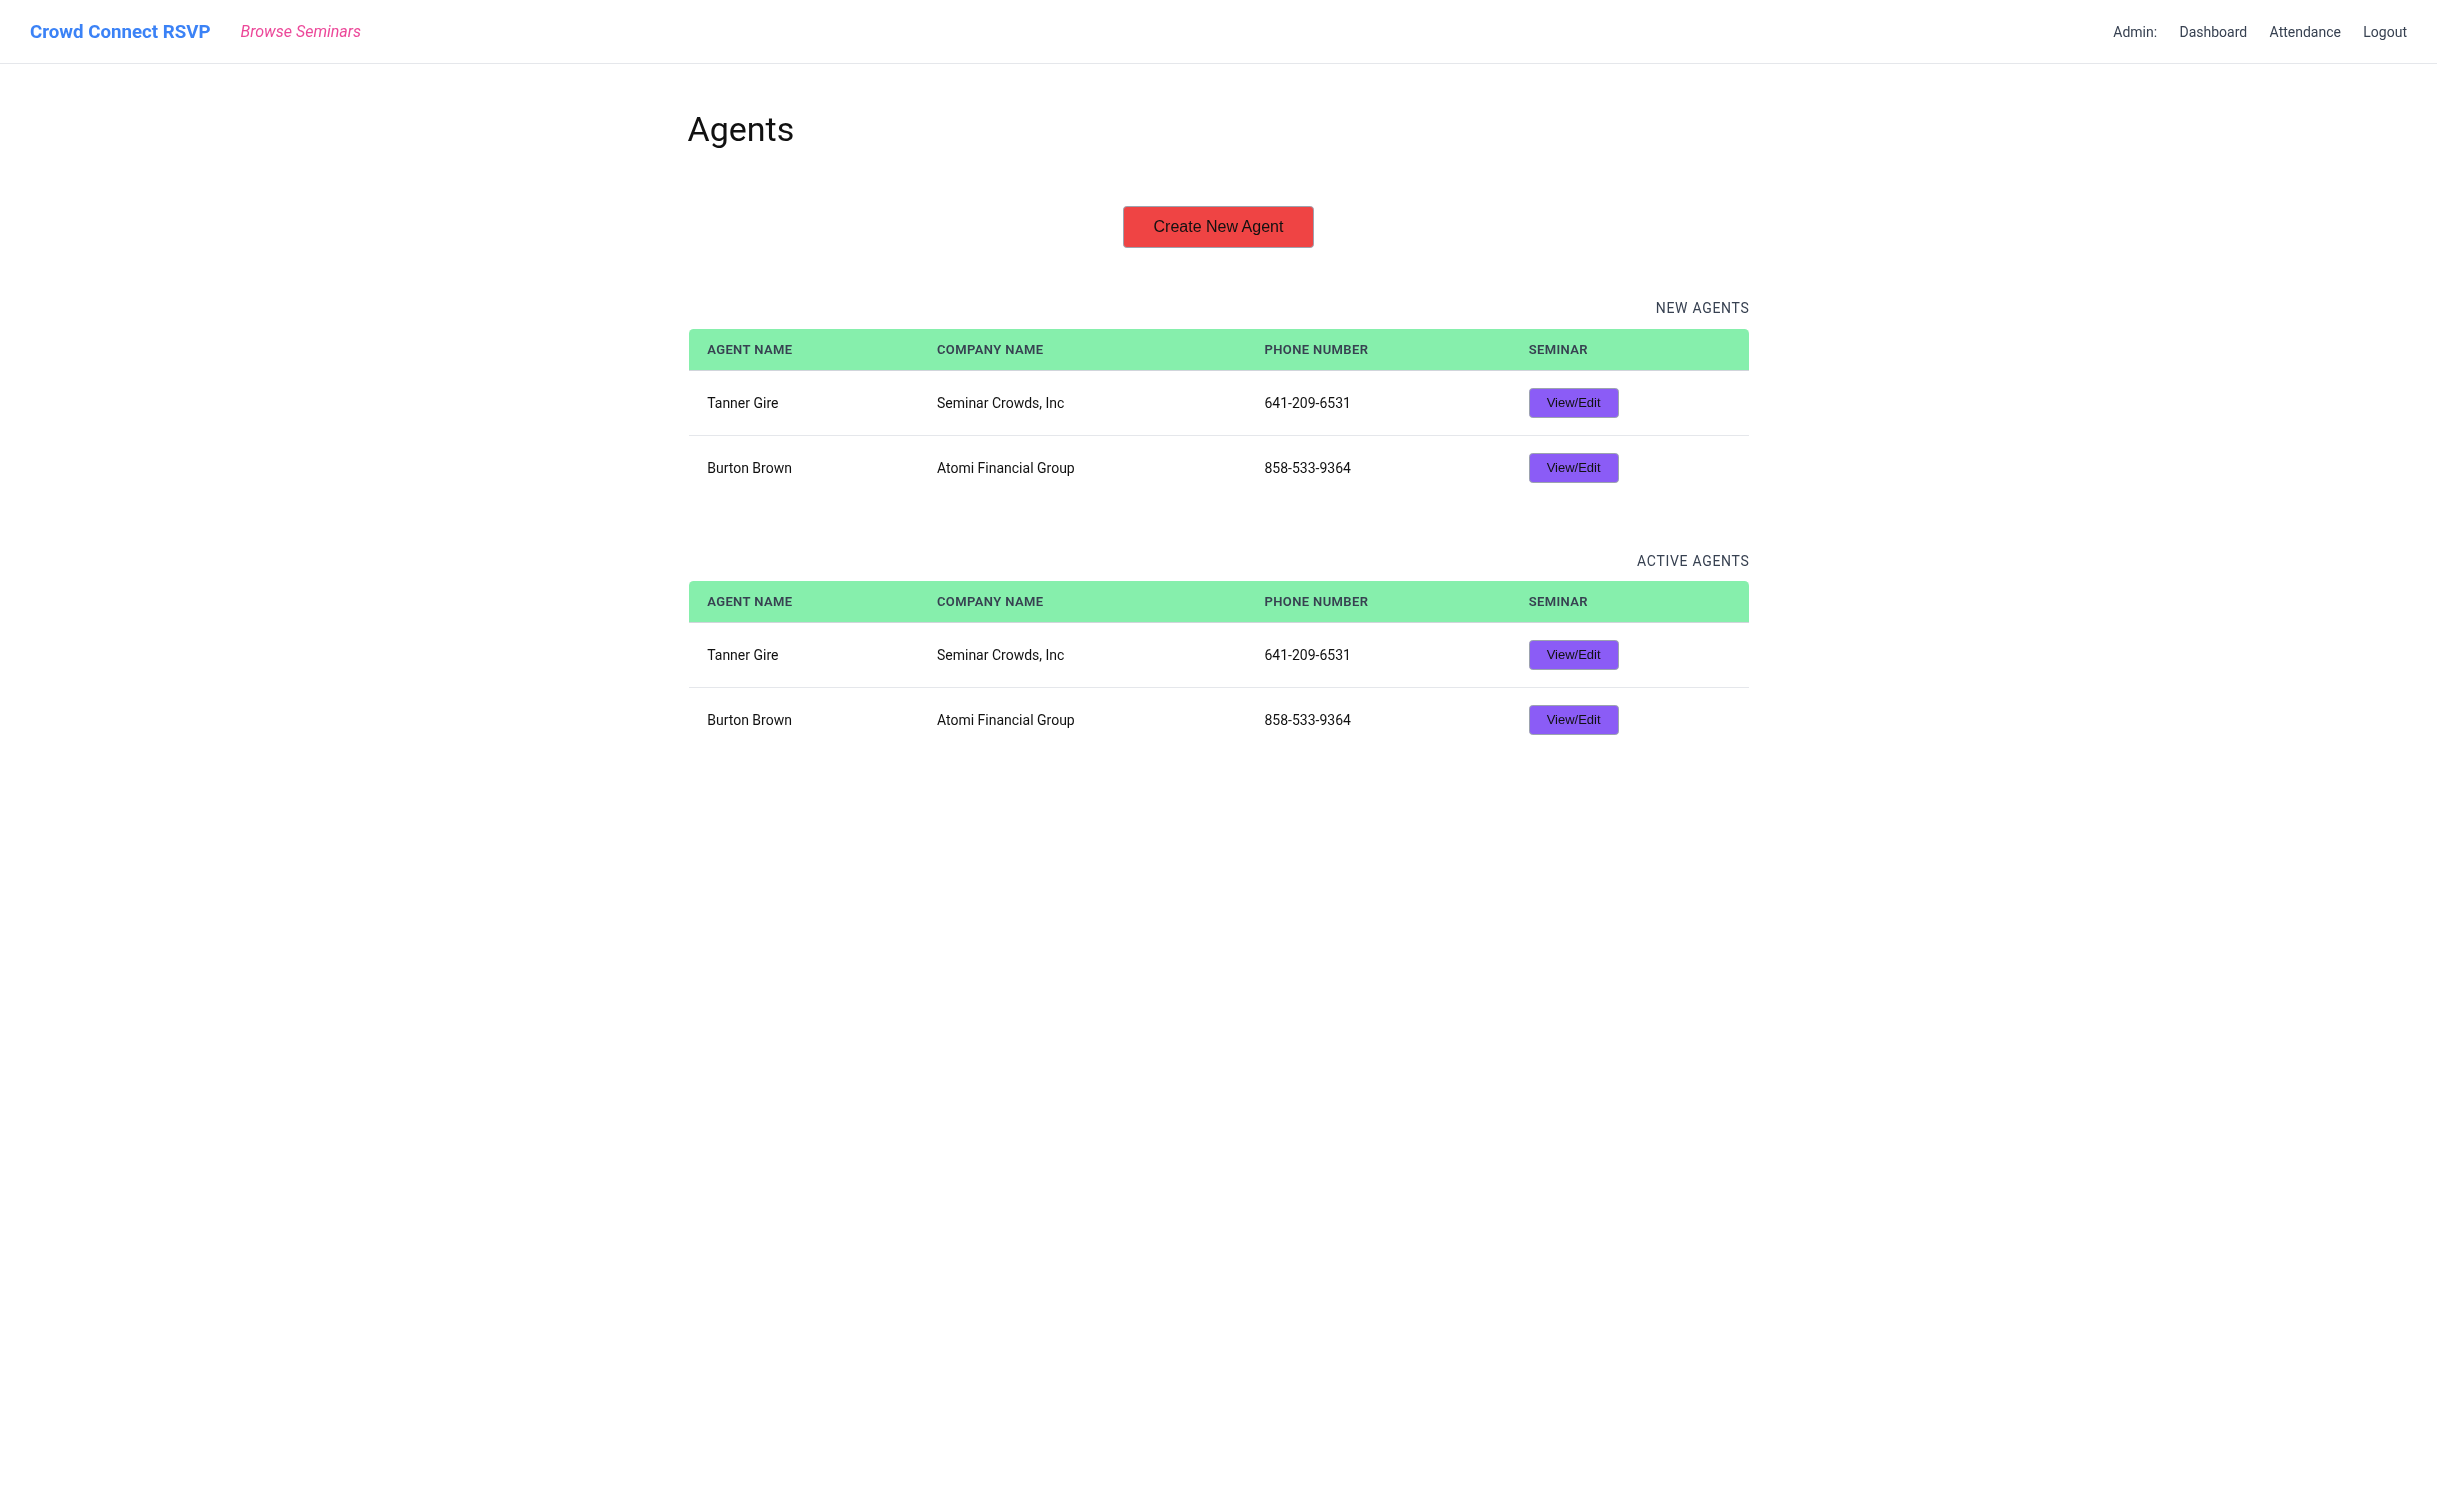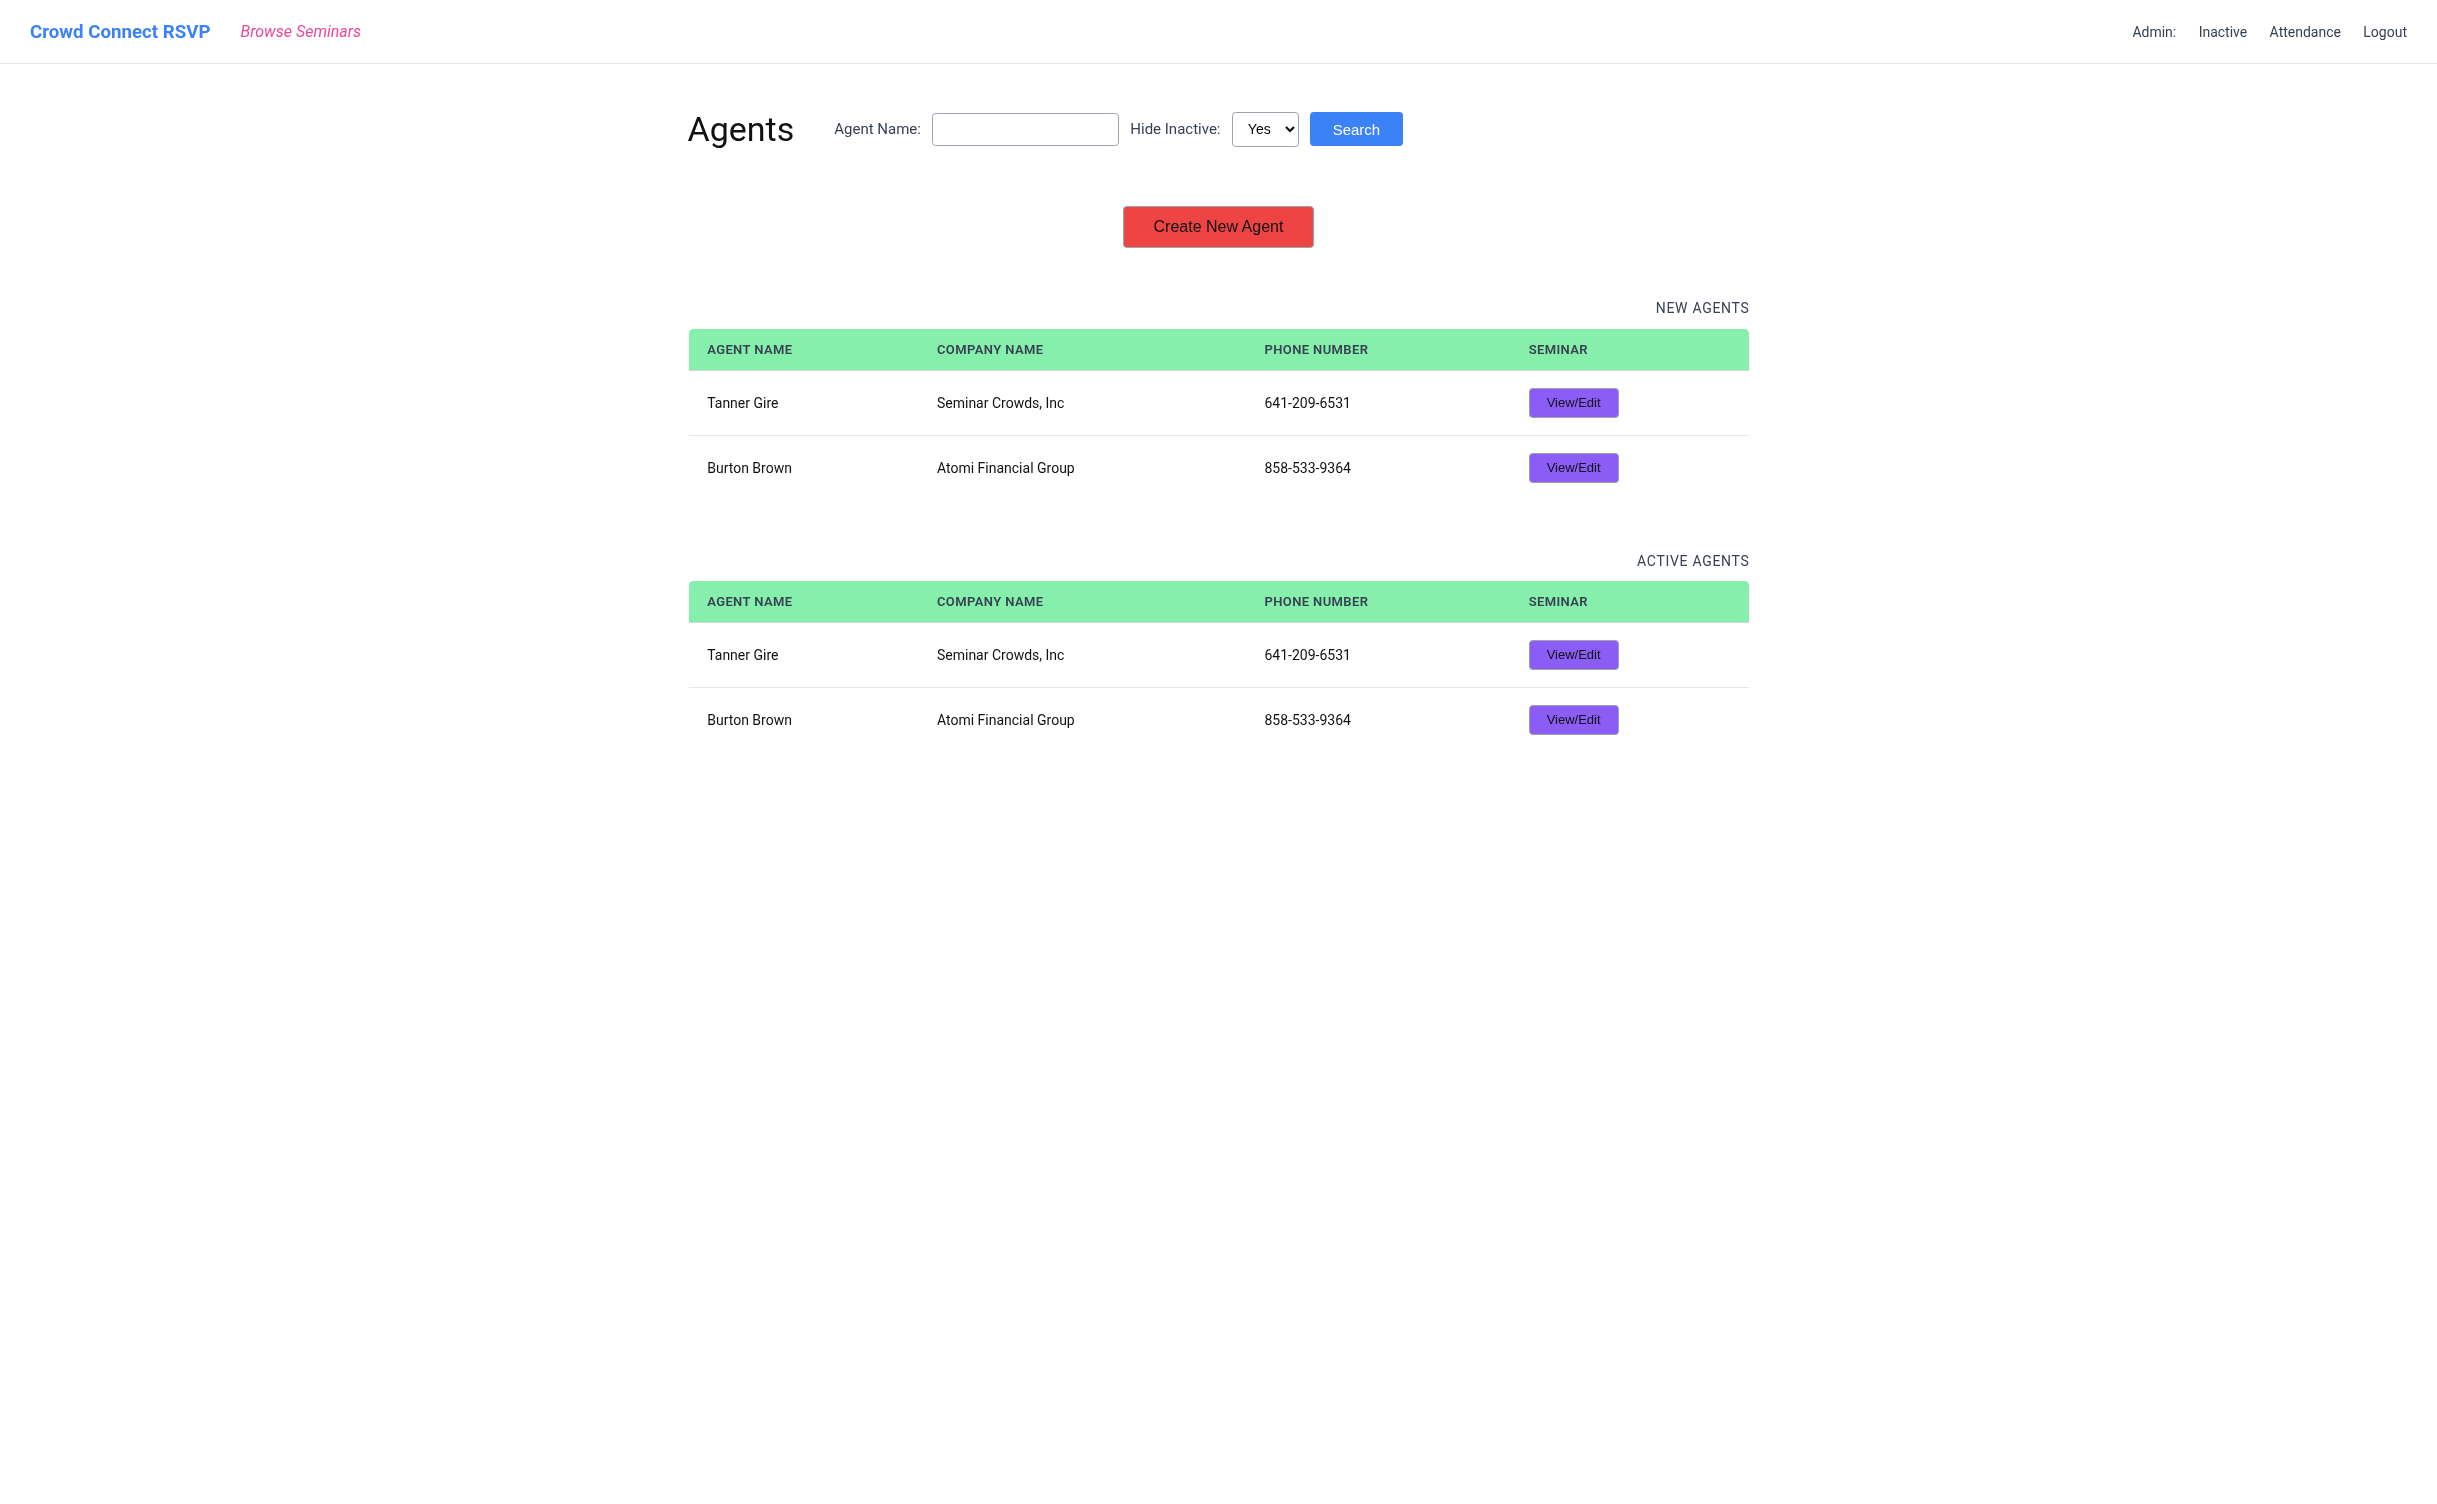--- a/index.html
+++ b/index.html
@@ -209,40 +209,30 @@
 <body>
 
 <nav class="navbar">
   <div class="nav-brand">
     <span>Crowd Connect </span><span>RSVP</span>
   </div>
   <a class="nav-link">Browse Seminars</a>
   <div class="nav-spacer"></div>
   <div class="nav-right">
     <span class="nav-admin-label">Admin:</span>
-    <span class="nav-right-link">Inactive</span>
+    <span class="nav-right-link">Dashboard</span>
     <span class="nav-right-link">Attendance</span>
     <span class="nav-right-link">Logout</span>
   </div>
 </nav>
 
 <main class="main">
 
   <div class="header-row">
     <h1 class="page-title">Agents</h1>
-    <div class="filter-row">
-      <label class="filter-label">Agent Name:</label>
-      <input class="agent-name-input" type="text" value="" style="">
-      <label class="filter-label">Hide Inactive:</label>
-      <select class="hide-inactive-select">
-        <option>Yes</option>
-        <option>No</option>
-      </select>
-      <button class="search-btn">Search</button>
-    </div>
   </div>
 
   <div class="create-agent-section">
     <button class="create-agent-btn">Create New Agent</button>
   </div>
 
   <div class="agent-section">
     <div class="section-title">NEW AGENTS</div>
     <table class="agent-table">
       <thead>

